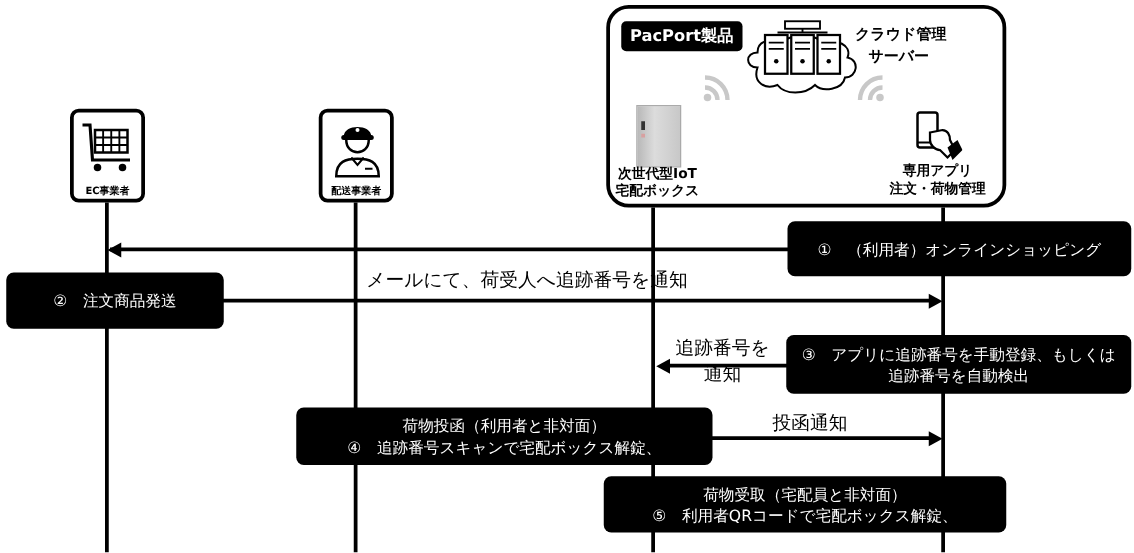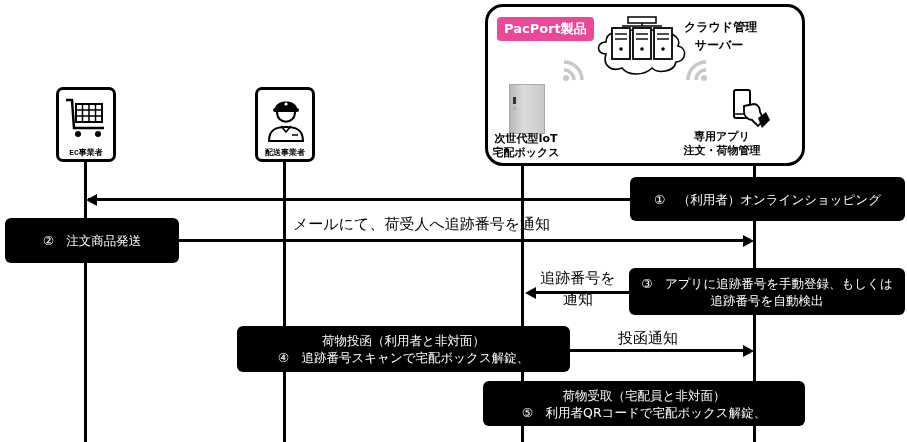--- a/index.html
+++ b/index.html
@@ -6,21 +6,21 @@
     body { width: 907px; height: 442px; position: relative; overflow: hidden;
       font-family: "DejaVu Sans", "Liberation Sans", sans-serif; color: #000; }
     .abs { position: absolute; }
     .lifeline { position: absolute; width: 3px; background: #000; }
     .hline { position: absolute; height: 3px; background: #000; }
     .actor-box { position: absolute; border: 3px solid #000; border-radius: 7px; background: #fff; box-sizing: border-box; }
     .actor-label { position: absolute; left: 0; right: 0; text-align: center; font-size: 8px; font-weight: bold; }
     .product-frame { position: absolute; left: 485px; top: 4px; width: 320px; height: 162px; border: 3px solid #000; border-radius: 18px; box-sizing: border-box; background: #fff; }
     .black-box { position: absolute; background: #000; color: #fff; border-radius: 6px; display: flex; flex-direction: column; align-items: center; justify-content: center; text-align: center; font-size: 12.5px; line-height: 17px; white-space: nowrap; }
     .msg-label { position: absolute; font-size: 15px; white-space: nowrap; }
-    .pill { position: absolute; left: 497px; top: 17px; background: #ec4899; color: #fff; border-radius: 4px; font-size: 13px; font-weight: bold; padding: 3px 7px; }
+    .pill { position: absolute; left: 497px; top: 17px; background: #000000; color: #fff; border-radius: 4px; font-size: 13px; font-weight: bold; padding: 3px 7px; }
     .small-label { position: absolute; font-size: 11px; font-weight: bold; text-align: center; line-height: 14px; white-space: nowrap; }
     .cloud-label { position: absolute; font-size: 12px; font-weight: bold; text-align: center; line-height: 18px; white-space: nowrap; }
     .arrowhead-left { position: absolute; width: 0; height: 0; border-top: 6px solid transparent; border-bottom: 6px solid transparent; border-right: 11px solid #000; }
     .arrowhead-right { position: absolute; width: 0; height: 0; border-top: 6px solid transparent; border-bottom: 6px solid transparent; border-left: 11px solid #000; }
   </style>
 </head>
 <body>
 
 <div class="product-frame"></div>
 <div class="pill">PacPort製品</div>
@@ -75,26 +75,26 @@
   <div>次世代型IoT</div>
   <div>宅配ボックス</div>
 </div>
 
 <svg class="abs" style="left:730px; top:88px;" width="40" height="42" viewBox="0 0 40 42">
   <rect x="4" y="2" width="16" height="28" rx="2" fill="#fff" stroke="#000" stroke-width="2"></rect>
   <line x1="4" y1="26" x2="20" y2="26" stroke="#000" stroke-width="1.5"></line>
   <path d="M14,18 L24,16 C28,16 30,20 30,24 L34,32 L28,38 L22,32 C18,32 14,28 14,24 Z" fill="#fff" stroke="#000" stroke-width="1.8"></path>
   <path d="M28,30 L36,24 L40,32 L32,40 Z" fill="#000"></path>
 </svg>
-<div class="small-label" style="left:672px; top:130px; width:100px;">
+<div class="small-label" style="left:700px; top:130px; width:100px;font-family:Liberation Serif, serif;">
   <div>専用アプリ</div>
   <div>注文・荷物管理</div>
 </div>
 
-<div class="actor-box" style="left:56px; top:87px; width:60px; height:75px;font-family:Liberation Mono, monospace;">
+<div class="actor-box" style="left:56px; top:87px; width:60px; height:75px;">
   <svg class="abs" style="left:5px; top:6px;" width="44" height="44" viewBox="0 0 44 44">
     <path d="M2,4 L8,4 L10,32 L40,32" fill="none" stroke="#000" stroke-width="2.5"></path>
     <rect x="12" y="8" width="26" height="18" fill="#fff" stroke="#000" stroke-width="2"></rect>
     <g stroke="#000" stroke-width="1.5">
       <line x1="12" y1="14" x2="38" y2="14"></line>
         <line x1="12" y1="20" x2="38" y2="20"></line>
       <line x1="18.5" y1="8" x2="18.5" y2="26"></line>
         <line x1="25" y1="8" x2="25" y2="26"></line>
         <line x1="31.5" y1="8" x2="31.5" y2="26"></line>
     </g>

